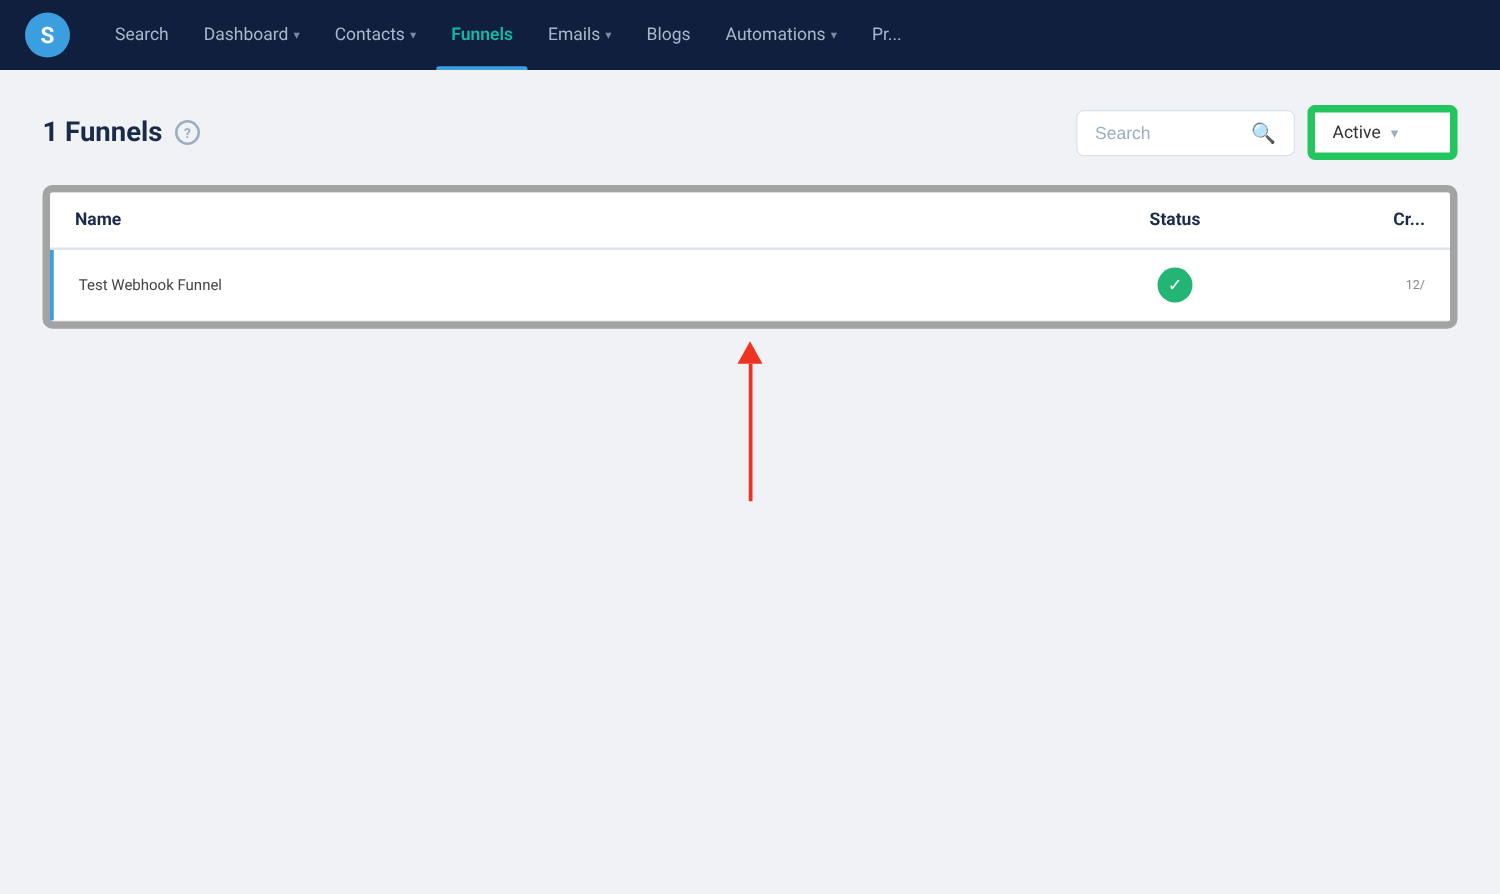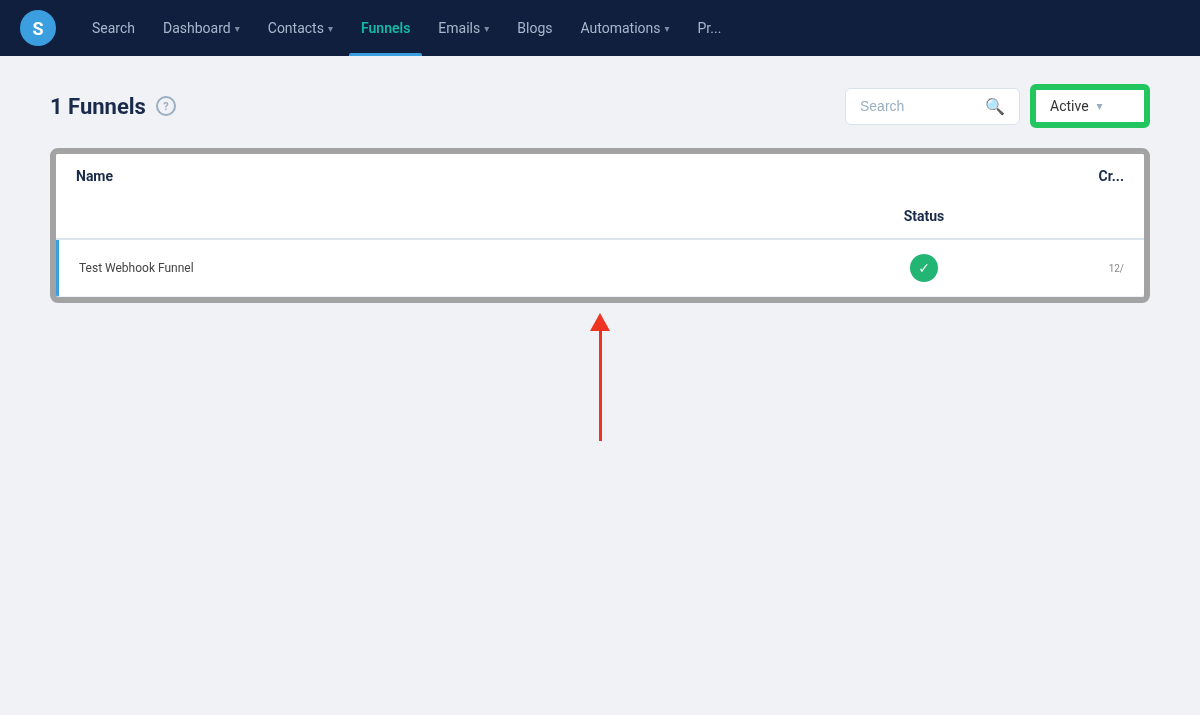--- a/index.html
+++ b/index.html
@@ -49,21 +49,21 @@
       background: #3b9ede;
       border-radius: 2px 2px 0 0;
     }
     .nav-link .chevron {
       font-size: 10px;
       opacity: 0.7;
     }
 
     
     .page-container {
-      padding: 28px 50px;
+      padding: 28px 34px;
     }
 
     
     .page-header {
       display: flex;
       align-items: center;
       justify-content: space-between;
       margin-bottom: 20px;
     }
     .page-title-group {
@@ -247,21 +247,21 @@
       <div class="filter-dropdown">
         <span>Active</span>
         <span class="chevron">▾</span>
       </div>
     </div>
   </div>
 
   <div class="table-container">
     <div class="table-header">
       <div class="table-header-cell">Name</div>
-      <div class="table-header-cell" style="text-align:center;margin-top:40px;">Status</div>
+      <div class="table-header-cell" style="text-align:center;">Status</div>
       <div class="table-header-cell right">Cr...</div>
     </div>
     <div class="table-row">
       <div class="funnel-name">Test Webhook Funnel</div>
       <div class="status-cell">
         <div class="status-check">✓</div>
       </div>
       <div class="date-cell">12/</div>
     </div>
   </div>

